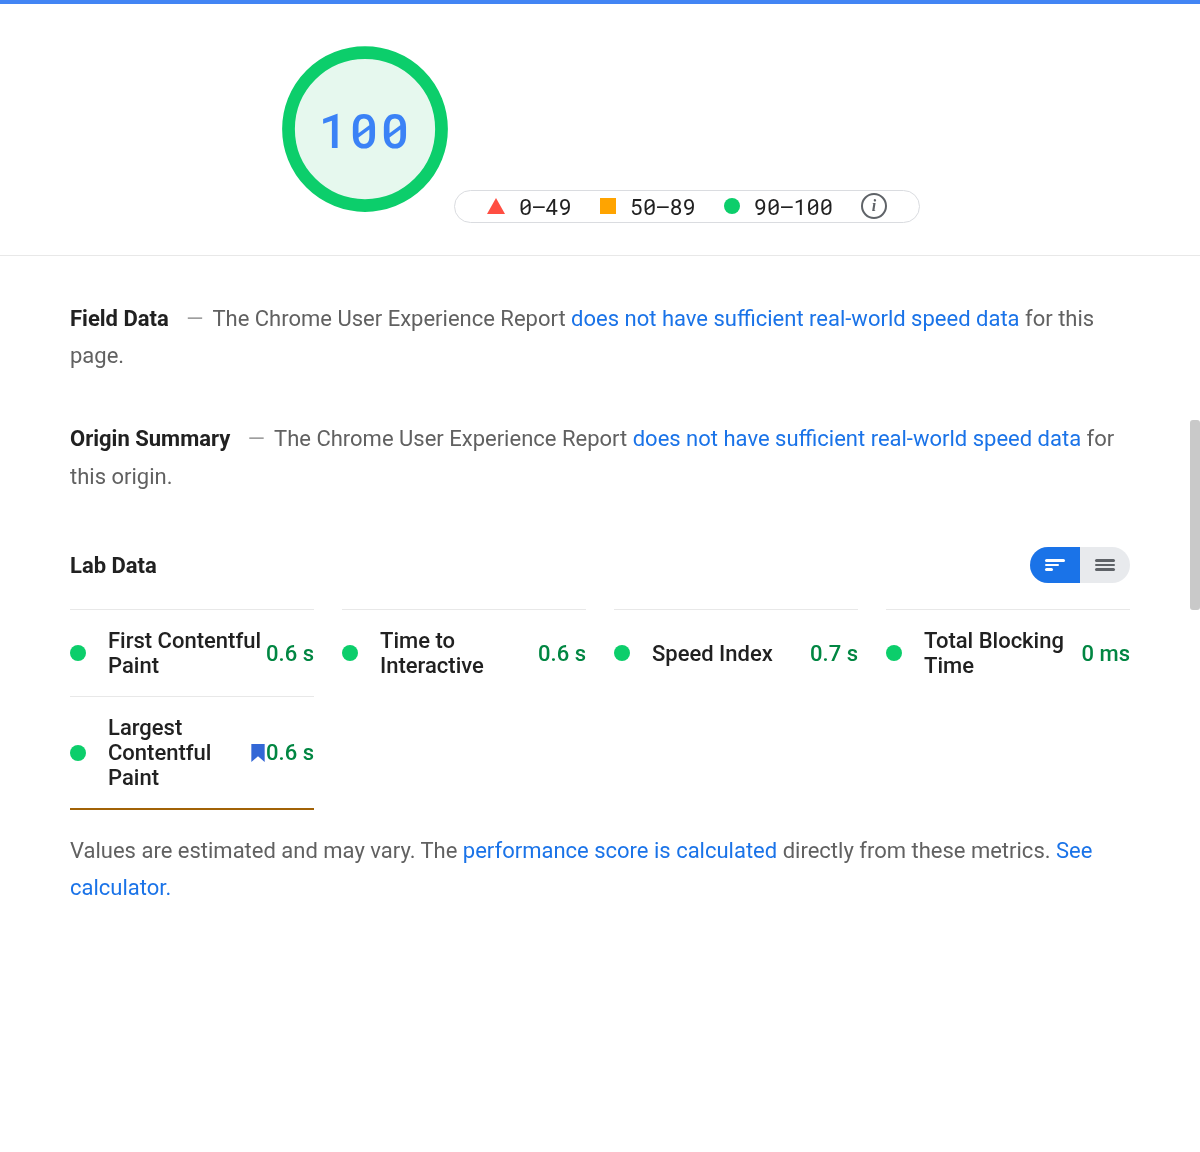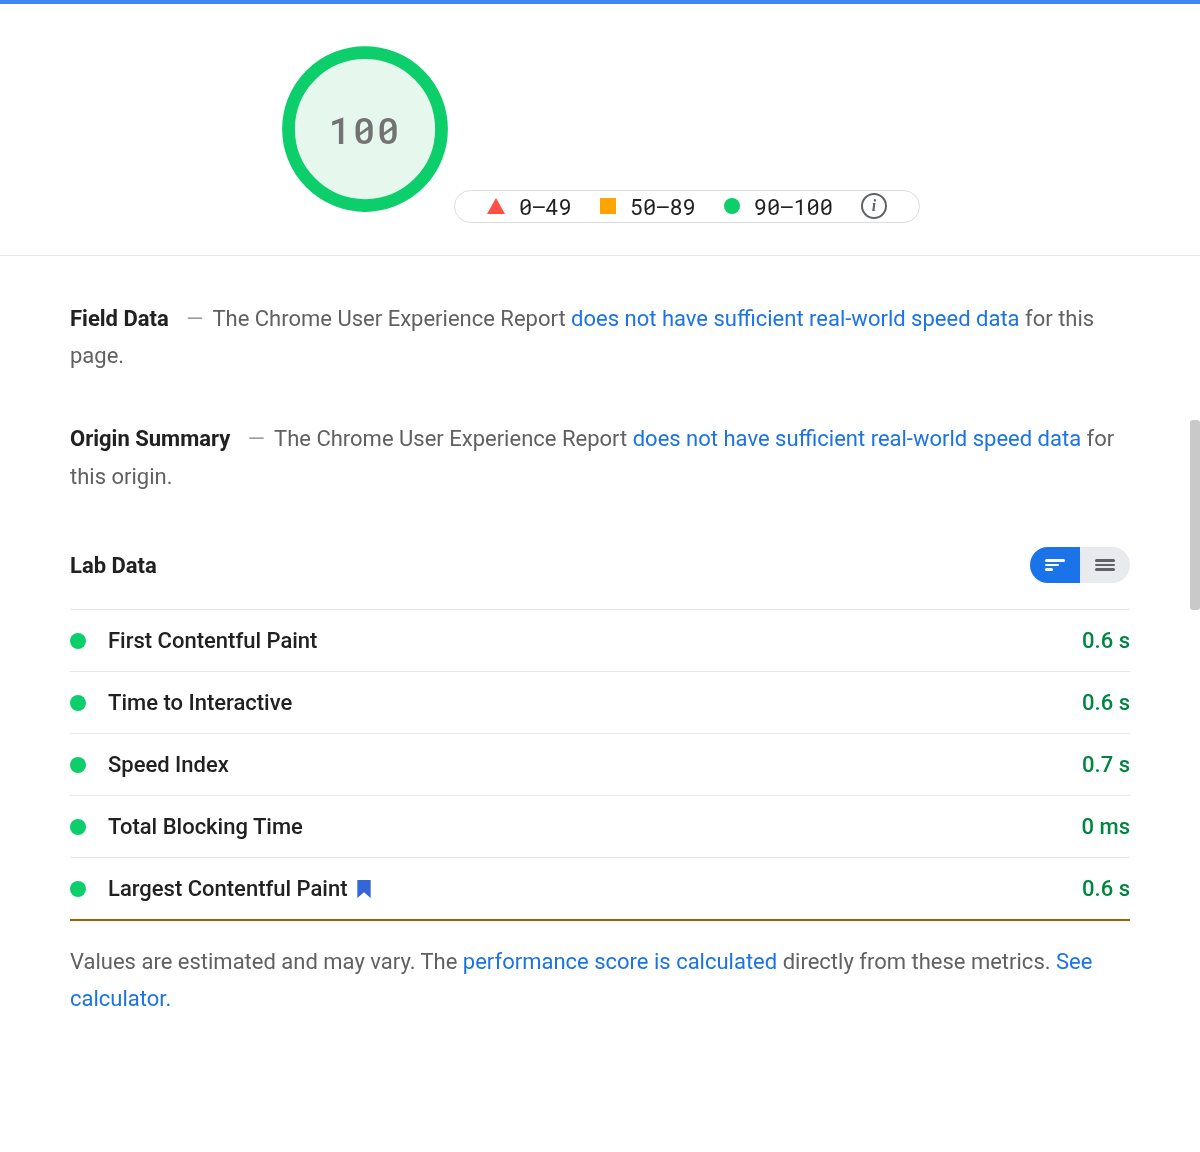--- a/index.html
+++ b/index.html
@@ -1,40 +1,40 @@
 <!DOCTYPE html>
 <html><head>
 <meta charset="utf-8">
 <style>
   * { box-sizing: border-box; margin: 0; padding: 0; }
   html, body { width: 1200px; height: 1152px; font-family: Roboto, -apple-system, "Segoe UI", Arial, sans-serif; background: #fff; color: #212121; overflow: hidden; position: relative; }
   .topbar { height: 4px; background: #4285f4; width: 100%; }
   .header { text-align: center; padding: 40px 0 0 0; border-bottom: 1px solid #e8e8e8; }
   .gauge-wrap { display: inline-block; position: relative; width: 170px; height: 170px; }
   .gauge-svg { width: 170px; height: 170px; }
-  .gauge-num { position: absolute; inset: 0; display: flex; align-items: center; justify-content: center; font-family: "Roboto Mono", ui-monospace, Menlo, Consolas, monospace; font-size: 37px; font-weight: 500; color: #737373; letter-spacing: 2px; }
+  .gauge-num { position: absolute; inset: 0; display: flex; align-items: center; justify-content: center; font-family: "Roboto Mono", ui-monospace, Menlo, Consolas, monospace; font-size: 48px; font-weight: 500; color: #3b82f6; letter-spacing: 2px; }
   .url { font-size: 30px; color: #212121; margin: 28px 0 24px; }
   .legend-pill { display: inline-flex; align-items: center; gap: 28px; border: 1px solid #dadce0; border-radius: 40px; padding: 1px 32px; margin-bottom: 32px; font-family: "Roboto Mono", ui-monospace, Menlo, Consolas, monospace; font-size: 22px; color: #212121; }
   .legend-item { display: inline-flex; align-items: center; gap: 14px; }
   .tri-red { width: 0; height: 0; border-left: 9px solid transparent; border-right: 9px solid transparent; border-bottom: 16px solid #ff4e42; display: inline-block; }
   .sq-orange { width: 16px; height: 16px; background: #ffa400; display: inline-block; }
   .dot-green { width: 16px; height: 16px; border-radius: 50%; background: #0cce6b; display: inline-block; }
   .info-icon { width: 26px; height: 26px; border: 2px solid #5f6368; border-radius: 50%; display: inline-flex; align-items: center; justify-content: center; font-family: serif; font-style: italic; font-size: 16px; color: #5f6368; font-weight: bold; }
   .body { padding: 44px 70px 0 70px; }
   .section { margin-bottom: 46px; font-size: 22px; line-height: 1.7; color: #616161; }
   .section-title { font-weight: 700; font-size: 22px; color: #212121; }
   .em-dash { color: #9e9e9e; margin: 0 4px 0 12px; }
   .link { color: #1a73e8; }
   .labdata-head { display: flex; align-items: center; justify-content: space-between; margin-top: 52px; margin-bottom: 26px; }
   .labdata-title { font-weight: 700; font-size: 22px; color: #212121; }
   .toggle { display: inline-flex; border-radius: 20px; overflow: hidden; background: #e8eaed; }
   .toggle-btn { width: 50px; height: 36px; display: inline-flex; align-items: center; justify-content: center; cursor: pointer; }
   .toggle-btn.active { background: #1a73e8; }
   .toggle-lines span { display: block; height: 2.5px; border-radius: 2px; margin: 2px 0; }
-  .metrics { display: grid; grid-template-columns: 1fr; column-gap: 28px; }
+  .metrics { display: grid; grid-template-columns: 1fr 1fr 1fr 1fr; column-gap: 28px; }
   .metric-row { display: flex; align-items: center; border-top: 1px solid #e8e8e8; padding: 18px 0; font-size: 22px; }
   .metric-row:nth-child(n+5) { border-bottom: 2px solid #a16207; }
   .metric-dot { width: 16px; height: 16px; border-radius: 50%; background: #0cce6b; margin-right: 22px; flex-shrink: 0; }
   .metric-name { font-weight: 500; color: #212121; flex: 1; display: flex; align-items: center; gap: 8px; }
   .metric-val { font-weight: 500; color: #018642; }
   .bookmark-icon svg { display: block; }
   .footnote { font-size: 22px; line-height: 1.7; color: #616161; margin-top: 22px; }
   .scroll-thumb { position: absolute; right: 0; top: 420px; width: 10px; height: 190px; background: #c9c9c9; border-radius: 3px; }
 </style>
 </head>

